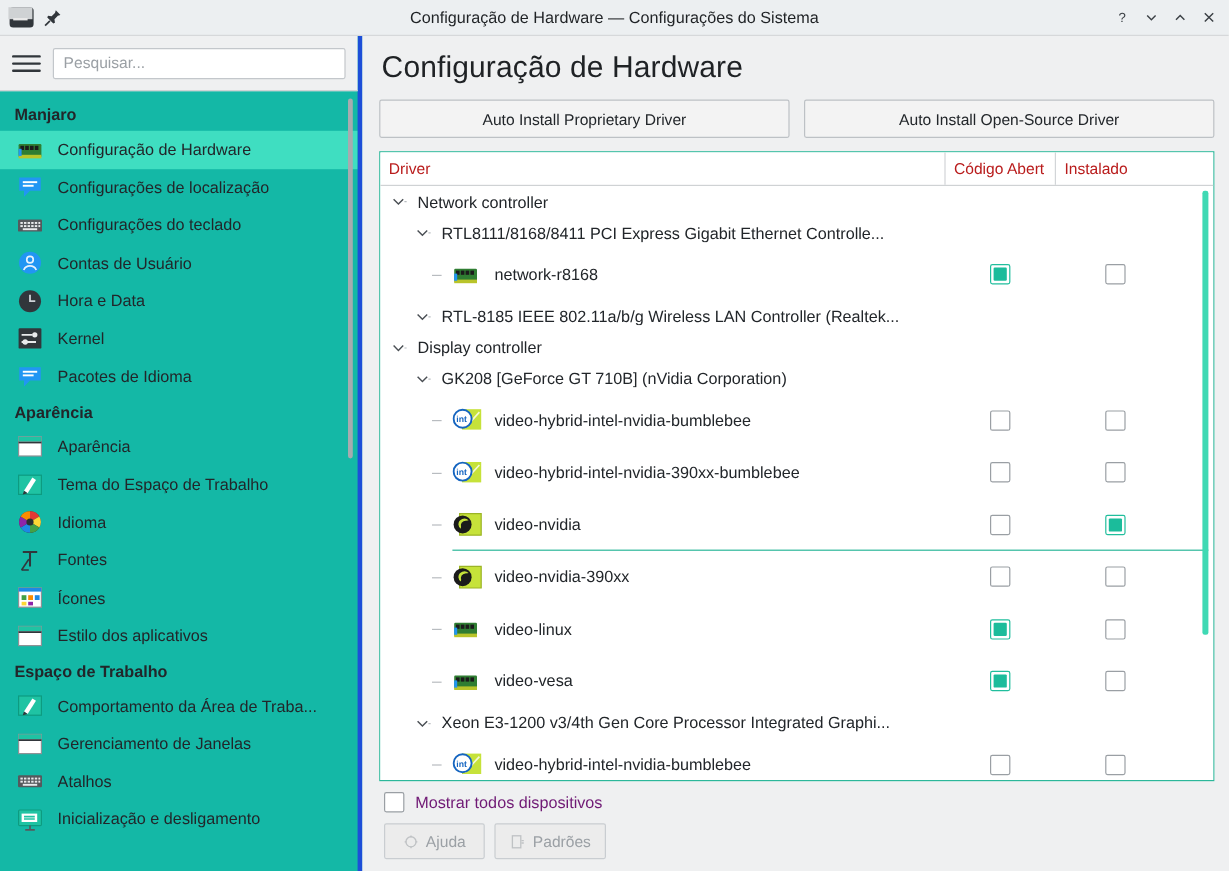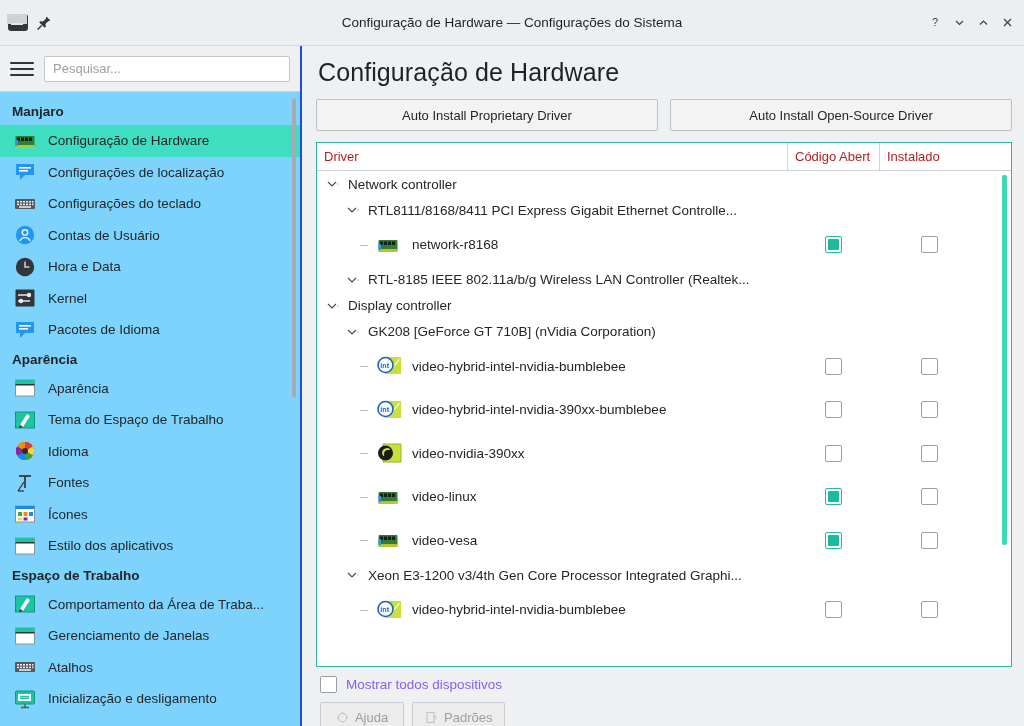--- a/index.html
+++ b/index.html
@@ -5,21 +5,21 @@
   * { box-sizing: border-box; margin: 0; padding: 0; }
   html, body {
     width: 1024px; height: 726px;
     font-family: "Liberation Sans", sans-serif;
     background: #eff0f1;
     overflow: hidden;
   }
 
   
   #titlebar {
-    height: 46px;
+    height: 30px;
     background: #eceff1;
     border-bottom: 1px solid #d6d8da;
     display: flex; align-items: center;
     position: relative;
   }
   .tb-left { display: flex; align-items: center; gap: 8px; padding-left: 8px; width: 120px; }
   .app-icon {
     width: 20px; height: 17px; border-radius: 3px;
     background: #31363b; position: relative; flex: none;
   }
@@ -48,22 +48,22 @@
     align-items: center; justify-content: center;
     font-size: 13px; color: #3b4045; cursor: default;
   }
   .wbtn svg { display:block; }
 
   
   #body { display: flex; height: 696px; }
 
   
   #sidebar {
-    width: 302px; flex: none; background: #7dd3fc;
-    border-right: 2px solid #1d4ed8;
+    width: 302px; flex: none; background: #14b8a6;
+    border-right: 4px solid #1d4ed8;
     display: flex; flex-direction: column;
   }
   #search-row {
     height: 46px; flex: none; background: #eff0f1;
     border-bottom: 1px solid #cfd2d4;
     display: flex; align-items: center; gap: 10px; padding: 0 10px;
   }
   #hamburger { width: 24px; height: 20px; display:flex; flex-direction:column;
     justify-content:center; gap:4px; cursor: default; }
   #hamburger i { display:block; height:2px; background:#31363b; border-radius:1px; }
@@ -175,21 +175,21 @@
   }
 
   #tree-sb {
     position: absolute; right: 4px; top: 32px;
     width: 5px; height: 370px; background: #3fd9b4; border-radius: 2px;
   }
 
   
   #footer { flex: none; padding: 9px 0 10px 4px; }
   #show-all-row { display: flex; align-items: center; gap: 9px; margin-bottom: 9px; }
-  #show-all-row .lbl { font-size: 13.5px; color: #8b5cf6; }
+  #show-all-row .lbl { font-size: 13.5px; color: #701a75; }
   #footer-btns { display: flex; gap: 8px; }
   .sm-btn {
     height: 30px; min-width: 84px; padding: 0 12px;
     background: #ececec; border: 1px solid #c9cdd1; border-radius: 2px;
     display: flex; align-items: center; justify-content: center; gap: 6px;
     font-size: 13px; color: #9ba0a5; cursor: default;
   }
   .sm-btn svg { display:block; opacity:.55; }
 </style>
 </head>
@@ -601,20 +601,41 @@
                 <text x="3.3" y="13" font-size="7.2" font-family="Liberation Sans, sans-serif" font-weight="bold" fill="#1565c0">int</text>
               </svg>
               </span>
               <span>video-hybrid-intel-nvidia-390xx-bumblebee</span>
             </div>
             <div class="cell-open">
               <span class="cbx"></span>
             </div>
             <div class="cell-inst">
               <span class="cbx"></span>
+            </div>
+          </div>
+          <div class="row drv underline">
+            <div class="rname indent2">
+              <span class="elbow"></span>
+              <span class="drv-icon">
+                <svg width="26" height="22" viewBox="0 0 26 22">
+                <rect x="6" y="2" width="18" height="18" fill="#c6e23a"></rect>
+                <path d="M6 2 L24 2 L24 20 L6 20 Z" fill="none" stroke="#9bb425"></path>
+                <circle cx="8.5" cy="11" r="7.5" fill="#1b1b1b"></circle>
+                <path d="M5 11 a5 5 0 0 1 8.5 -3.4 a7 7 0 0 0 -6.5 7 a5 5 0 0 1 -2 -3.6 Z" fill="#c6e23a"></path>
+                <path d="M7 11.6 a4 4 0 0 1 6.3 -2.9 a5.5 5.5 0 0 0 -4.9 5.2 a4 4 0 0 1 -1.4 -2.3 Z" fill="#1b1b1b"></path>
+              </svg>
+              </span>
+              <span>video-nvidia</span>
+            </div>
+            <div class="cell-open">
+              <span class="cbx"></span>
+            </div>
+            <div class="cell-inst">
+              <span class="cbx on"></span>
             </div>
           </div>
           <div class="row drv">
             <div class="rname indent2">
               <span class="elbow"></span>
               <span class="drv-icon">
                 <svg width="26" height="22" viewBox="0 0 26 22">
                 <rect x="6" y="2" width="18" height="18" fill="#c6e23a"></rect>
                 <path d="M6 2 L24 2 L24 20 L6 20 Z" fill="none" stroke="#9bb425"></path>
                 <circle cx="8.5" cy="11" r="7.5" fill="#1b1b1b"></circle>

